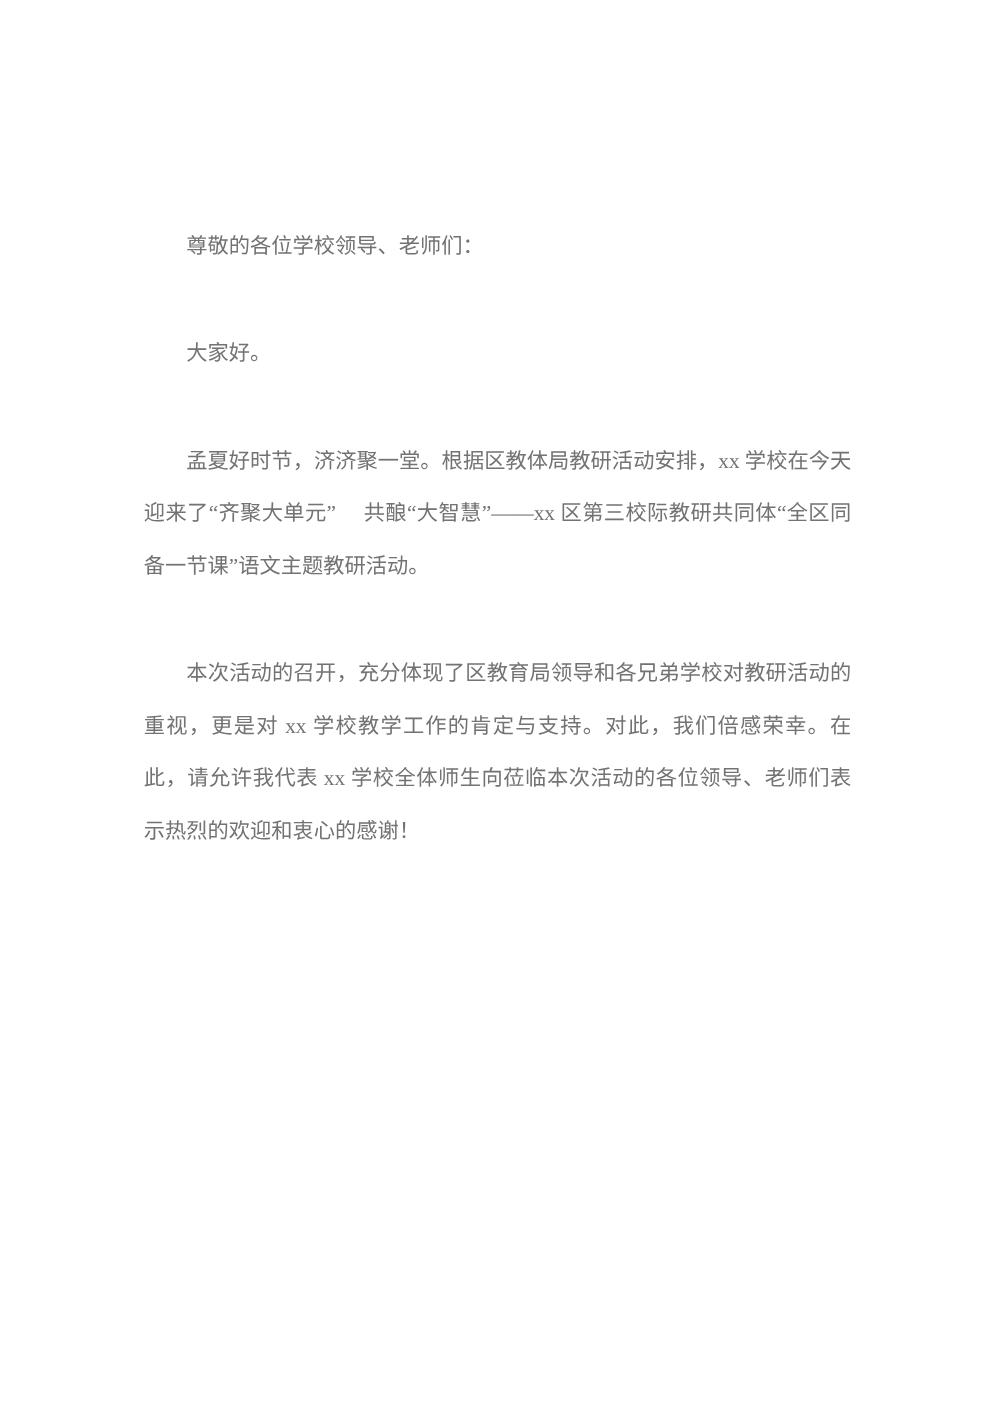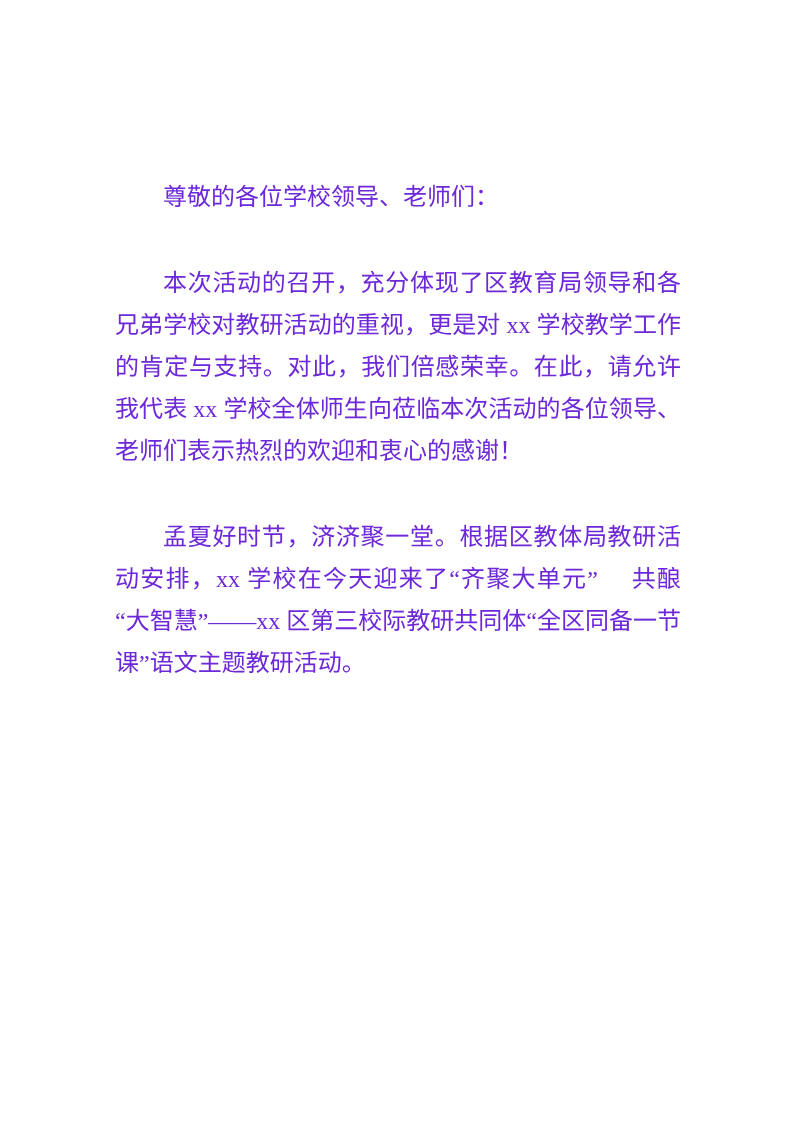--- a/index.html
+++ b/index.html
@@ -12,29 +12,30 @@
     width: 793px;
     height: 1122px;
     margin: 0 auto;
     background: #ffffff;
     box-sizing: border-box;
     padding: 176px 112px 0 115px;
     overflow: hidden;
   }
   .para {
     font-family: "Liberation Serif", "DejaVu Serif", serif;
-    font-size: 24px;
+    font-size: 17px;
     line-height: 42px;
-    color: #6d28d9;
+    color: #737373;
     text-align: justify;
     text-indent: 2em;
     margin: 0 0 44px 0;
     word-break: break-all;
   }
 </style>
 </head>
 <body>
 
 <div class="page">
   <p class="para">尊敬的各位学校领导、老师们：</p>
+  <p class="para">大家好。</p>
+  <p class="para">孟夏好时节，济济聚一堂。根据区教体局教研活动安排，xx 学校在今天迎来了“齐聚大单元”　 共酿“大智慧”——xx 区第三校际教研共同体“全区同备一节课”语文主题教研活动。</p>
   <p class="para">本次活动的召开，充分体现了区教育局领导和各兄弟学校对教研活动的重视，更是对 xx 学校教学工作的肯定与支持。对此，我们倍感荣幸。在此，请允许我代表 xx 学校全体师生向莅临本次活动的各位领导、老师们表示热烈的欢迎和衷心的感谢！</p>
-  <p class="para">孟夏好时节，济济聚一堂。根据区教体局教研活动安排，xx 学校在今天迎来了“齐聚大单元”　 共酿“大智慧”——xx 区第三校际教研共同体“全区同备一节课”语文主题教研活动。</p>
 </div>
 
 </body></html>

